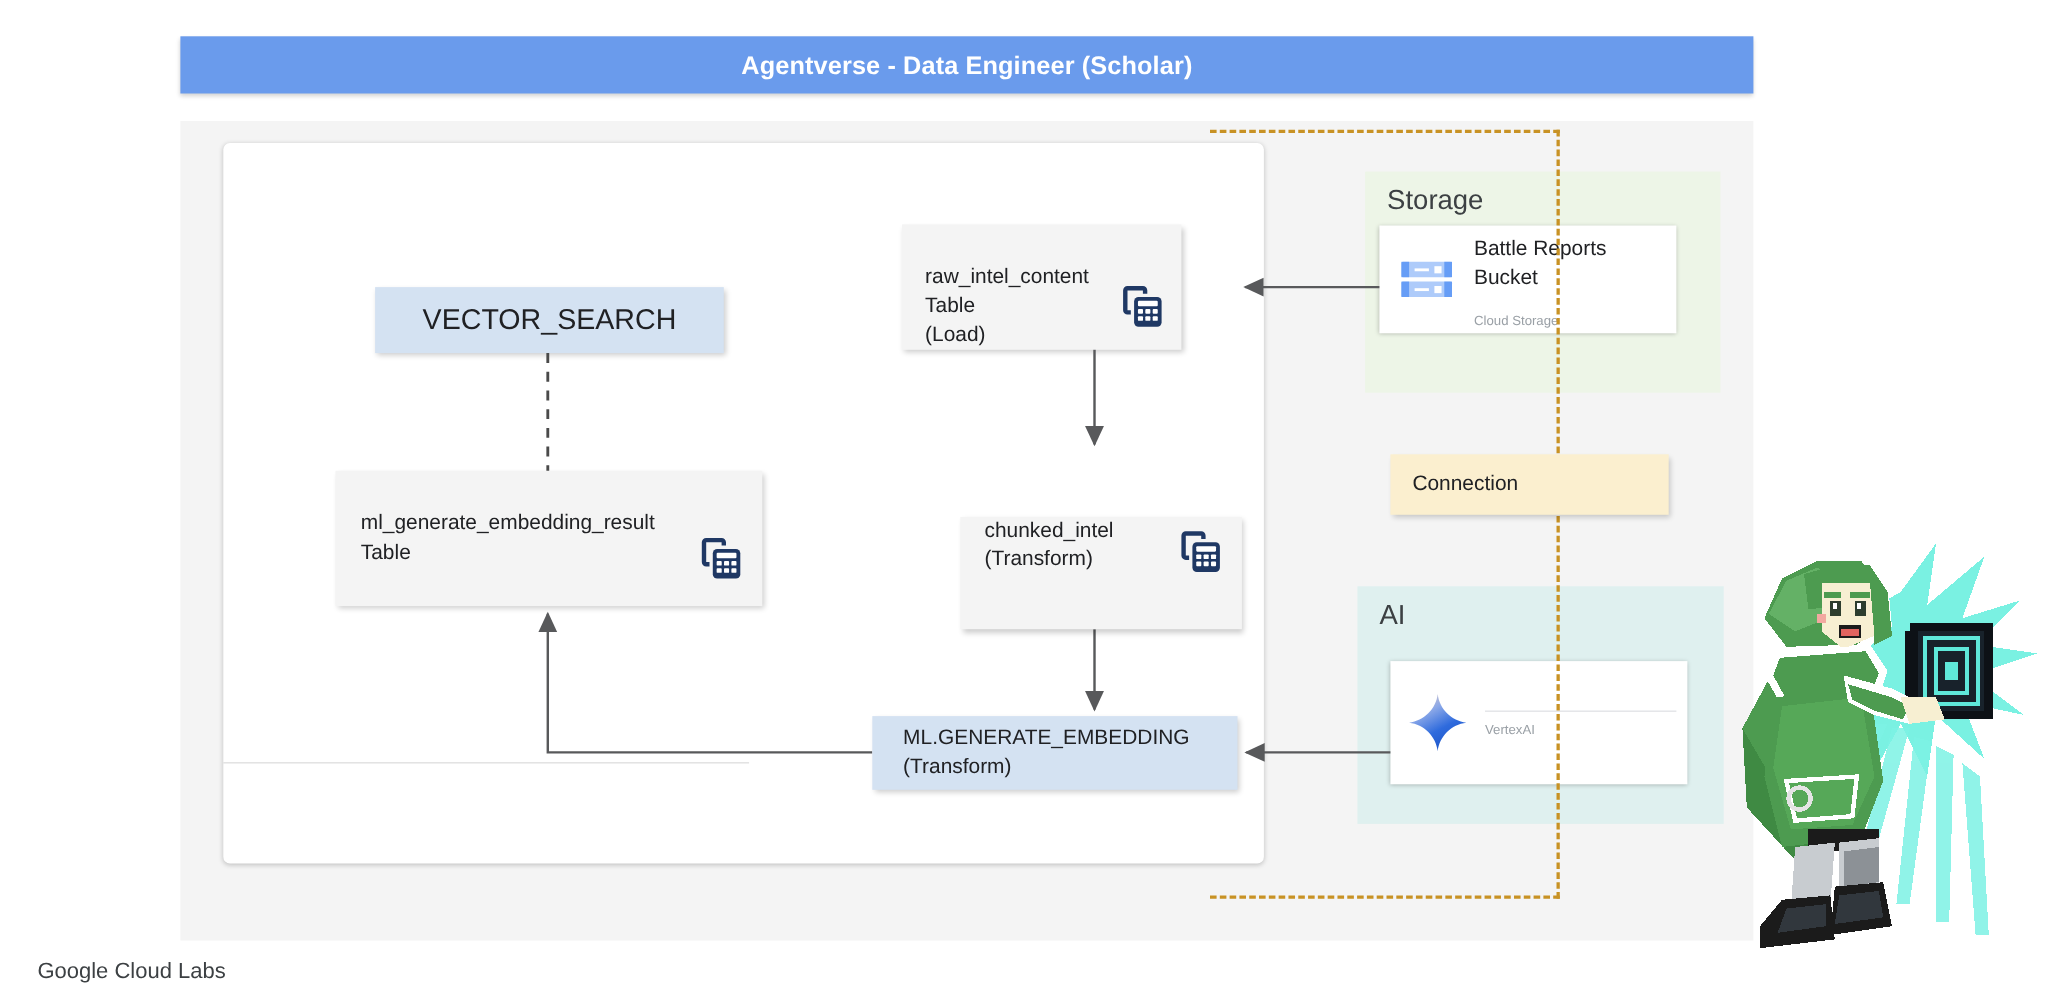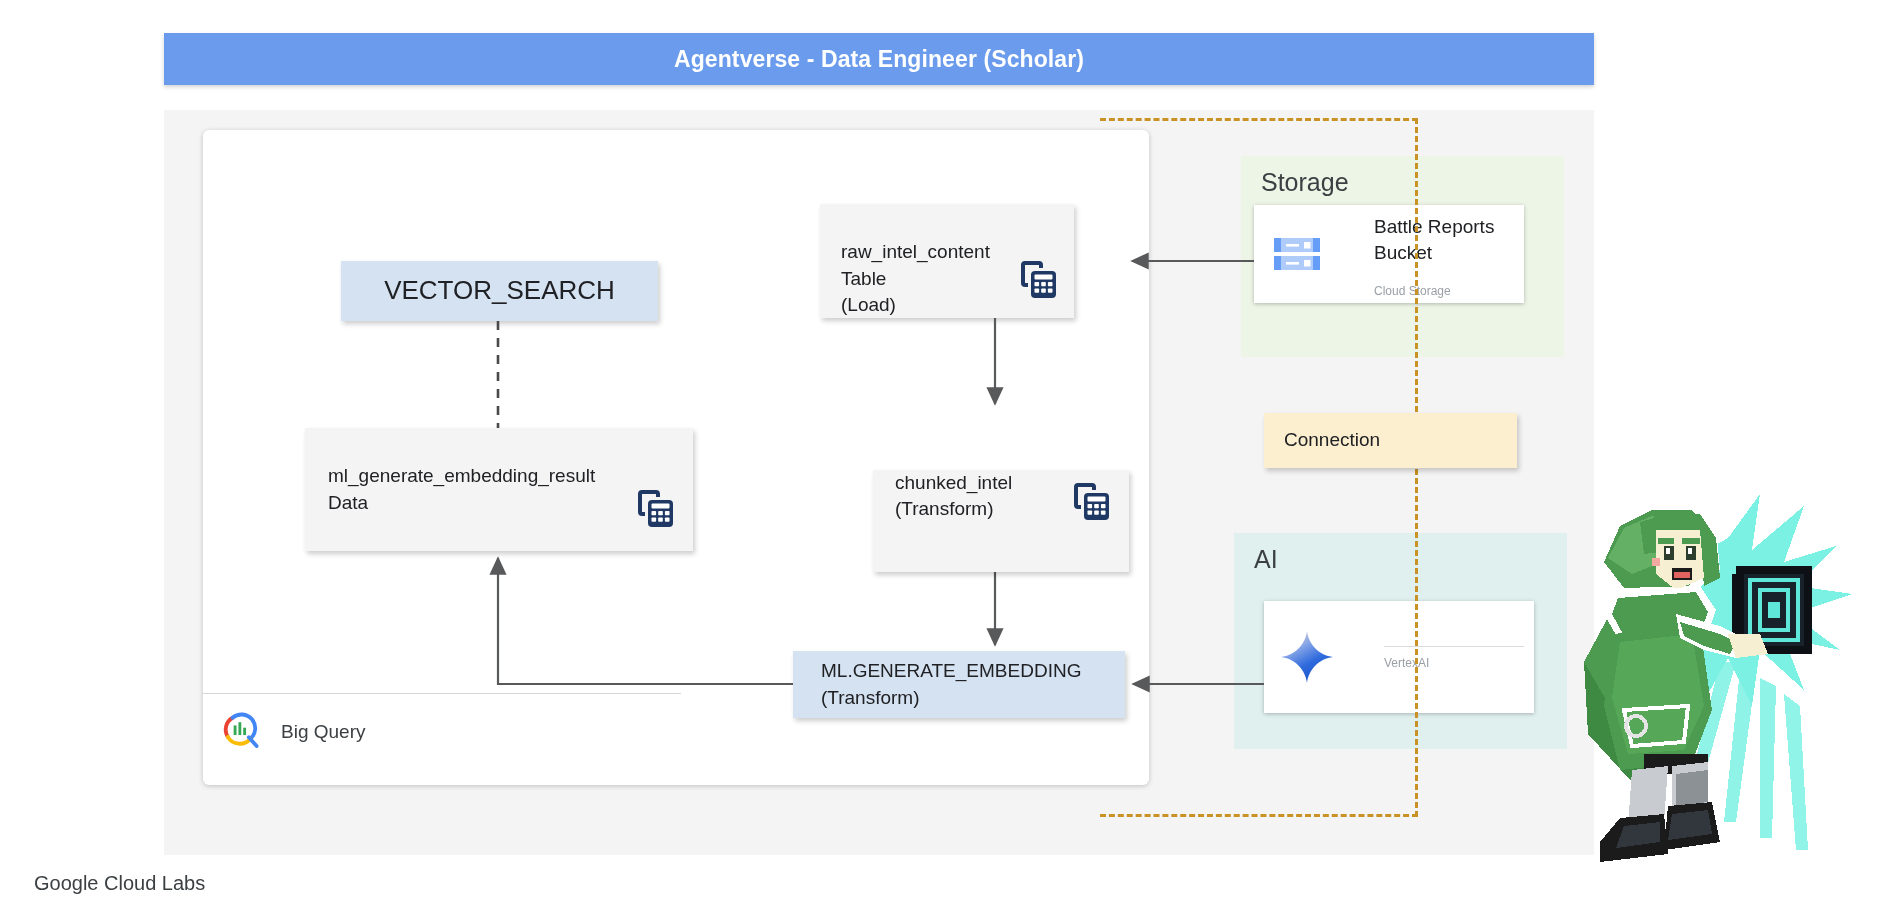--- a/index.html
+++ b/index.html
@@ -186,21 +186,20 @@
   }
 
   
   .svc-card {
     position: absolute;
     background: #ffffff;
     box-shadow: 0 1px 4px rgba(0,0,0,0.26);
     box-sizing: border-box;
     display: flex;
     align-items: flex-start;
-    gap: 34px;
   }
   #bucket-card {
     left: 1254px; top: 205px; width: 270px; height: 98px;
   }
   #gemini-card {
     left: 1264px; top: 601px; width: 270px; height: 112px;
   }
   .svc-icon-wrap {
     width: 86px;
     height: 100%;
@@ -282,46 +281,28 @@
   <div class="title-bar">
     <span class="title-text">Agentverse - Data Engineer (Scholar)</span>
   </div>
 
   <div class="canvas-panel"></div>
 
   <div id="conn-dash"></div>
 
   <div class="bq-panel"></div>
   <div class="bq-footer-rule"></div>
-  <div class="bq-footer">
-    <span>
-      <svg width="44" height="44" viewBox="0 0 48 48">
-        <g fill="none" stroke-width="4.2" stroke-linecap="round">
-          <path d="M 9.6 31.5 A 15 15 0 0 1 14.8 10.6" stroke="#ea4335"></path>
-          <path d="M 14.8 10.6 A 15 15 0 0 1 34.2 33.5" stroke="#4285f4"></path>
-          <path d="M 34.2 33.5 A 15 15 0 0 1 9.6 31.5" stroke="#fbbc05"></path>
-        </g>
-        <line x1="32.5" y1="32" x2="41" y2="41.5" stroke="#4285f4" stroke-width="4.2" stroke-linecap="round"></line>
-        <g fill="#34a853">
-          <rect x="16" y="19" width="3.1" height="10.5"></rect>
-          <rect x="21.2" y="15.5" width="3.1" height="14"></rect>
-          <rect x="26.4" y="21.5" width="3.1" height="8"></rect>
-        </g>
-      </svg>
-    </span>
-    <span class="bq-label">Big Query</span>
-  </div>
 
   <div class="node node-blue" id="vector-search">
     <span class="node-text">VECTOR_SEARCH</span>
   </div>
 
   <div class="node node-gray" id="ml-result-table">
     <span class="node-text">ml_generate_embedding_result
-Data</span>
+Table</span>
     <span class="table-icon" style="right:18px; bottom:18px;">
       <svg width="40" height="40" viewBox="0 0 40 40">
         <path d="M3 5 a4 4 0 0 1 4-4 h14 a4 4 0 0 1 4 4 v3 h-4 v-3 h-14 v18 h3 v4 h-3 a4 4 0 0 1 -4-4 z" fill="#1f3864"></path>
         <rect x="13" y="11" width="25" height="27" rx="4" fill="#1f3864"></rect>
         <rect x="16.5" y="14.5" width="18" height="5" rx="1" fill="#ffffff"></rect>
         <g fill="#ffffff">
           <rect x="16.5" y="22" width="4.6" height="4.2" rx="0.8"></rect>
           <rect x="23.2" y="22" width="4.6" height="4.2" rx="0.8"></rect>
           <rect x="29.9" y="22" width="4.6" height="4.2" rx="0.8"></rect>
           <rect x="16.5" y="28.5" width="4.6" height="4.2" rx="0.8"></rect>

